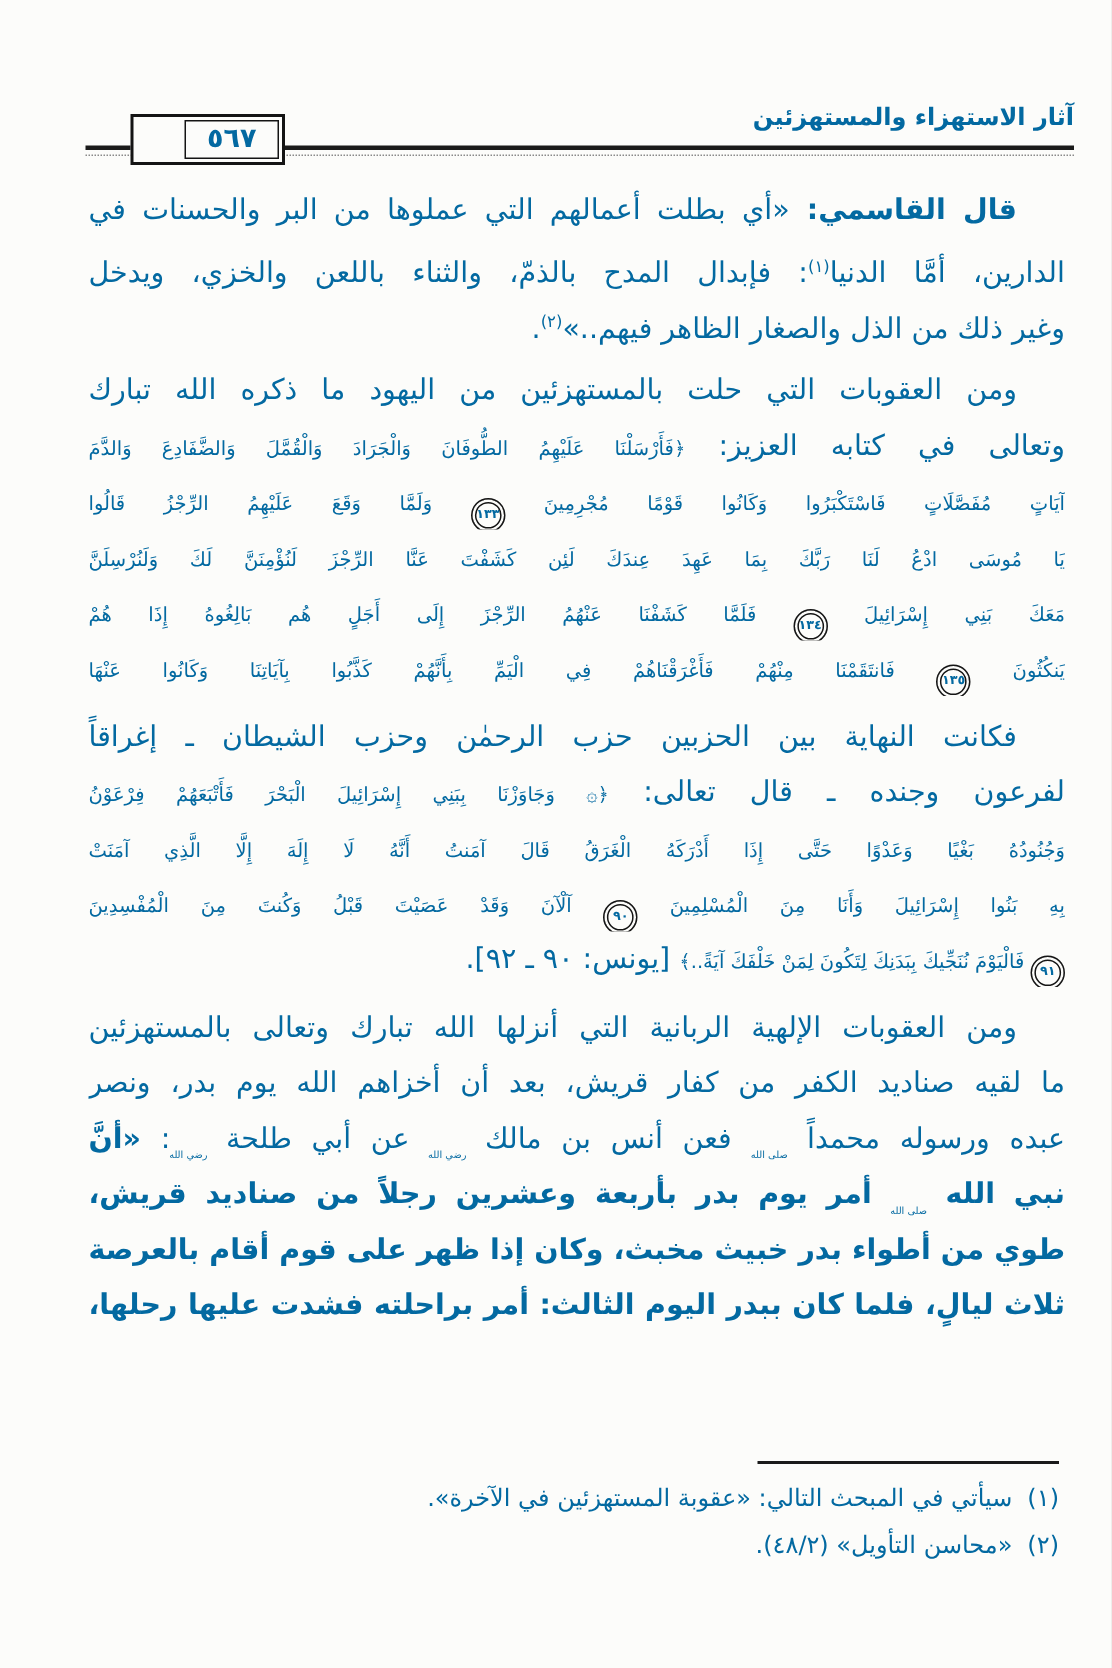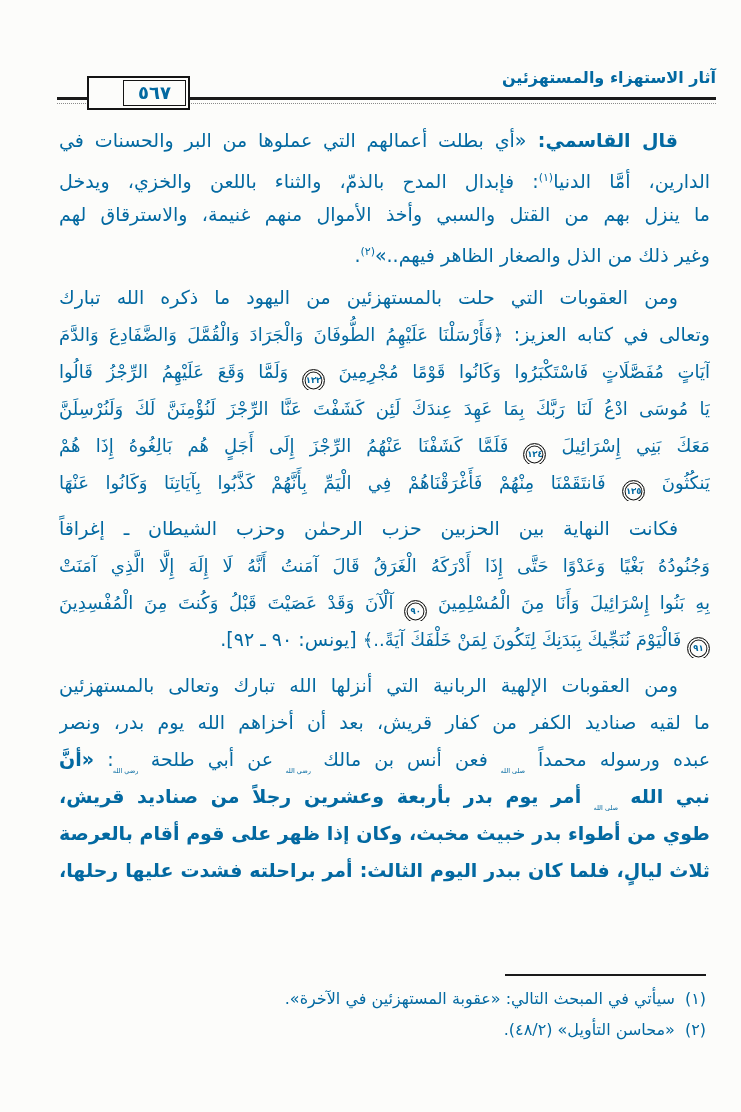--- a/index.html
+++ b/index.html
@@ -37,21 +37,21 @@
   .body-text{position:absolute;top:122px;right:63px;left:59px;}
   .paragraph{margin:0;}
   .paragraph + .paragraph{margin-top:9px;}
   .line{
     font-size:19px;line-height:37px;height:37px;overflow:hidden;
     text-align:justify;text-align-last:justify;
   }
   .line.end{text-align-last:right;}
   .line.indent{padding-right:32px;}
   .bold{font-weight:bold;}
-  .quran{font-size:18px;}
+  .quran{font-size:13px;}
   .sup{font-size:11px;vertical-align:7px;letter-spacing:-0.5px;}
   .ayah{
     display:inline-flex;align-items:center;justify-content:center;
     width:21px;height:21px;border-radius:50%;
     border:1.4px solid #151515;
     box-shadow:inset 0 0 0 1.6px #fcfcfa, inset 0 0 0 2.6px #151515;
     font-size:8.5px;font-weight:bold;letter-spacing:-1px;
     vertical-align:-5px;overflow:hidden;
   }
   .hon{
@@ -77,33 +77,33 @@
     <div class="header-rule2"></div>
     <div class="page-num-box">
       <div class="page-num-inner">٥٦٧</div>
     </div>
   </div>
 
   <div class="body-text">
       <div class="paragraph">
         <div class="line indent"><span class="bold">قال القاسمي: </span><span>«أي بطلت أعمالهم التي عملوها من البر والحسنات في</span></div>
         <div class="line"><span>الدارين، أمَّا الدنيا</span><span class="sup">(١)</span><span>: فإبدال المدح بالذمّ، والثناء باللعن والخزي، ويدخل</span></div>
-        <div class="line"><span>ما ينزل بهم من القتل والسبي وأخذ الأموال منهم غنيمة، والاسترقاق لهم</span></div>
         <div class="line end"><span>وغير ذلك من الذل والصغار الظاهر فيهم..»</span><span class="sup">(٢)</span><span>.</span></div>
       </div>
       <div class="paragraph">
         <div class="line indent"><span>ومن العقوبات التي حلت بالمستهزئين من اليهود ما ذكره الله تبارك</span></div>
         <div class="line"><span>وتعالى في كتابه العزيز: </span><span class="quran">﴿فَأَرْسَلْنَا عَلَيْهِمُ الطُّوفَانَ وَالْجَرَادَ وَالْقُمَّلَ وَالضَّفَادِعَ وَالدَّمَ</span></div>
         <div class="line"><span class="quran">آيَاتٍ مُفَصَّلَاتٍ فَاسْتَكْبَرُوا وَكَانُوا قَوْمًا مُجْرِمِينَ </span><span class="ayah">١٣٣</span><span class="quran"> وَلَمَّا وَقَعَ عَلَيْهِمُ الرِّجْزُ قَالُوا</span></div>
         <div class="line"><span class="quran">يَا مُوسَى ادْعُ لَنَا رَبَّكَ بِمَا عَهِدَ عِندَكَ لَئِن كَشَفْتَ عَنَّا الرِّجْزَ لَنُؤْمِنَنَّ لَكَ وَلَنُرْسِلَنَّ</span></div>
         <div class="line"><span class="quran">مَعَكَ بَنِي إِسْرَائِيلَ </span><span class="ayah">١٣٤</span><span class="quran"> فَلَمَّا كَشَفْنَا عَنْهُمُ الرِّجْزَ إِلَى أَجَلٍ هُم بَالِغُوهُ إِذَا هُمْ</span></div>
         <div class="line"><span class="quran">يَنكُثُونَ </span><span class="ayah">١٣٥</span><span class="quran"> فَانتَقَمْنَا مِنْهُمْ فَأَغْرَقْنَاهُمْ فِي الْيَمِّ بِأَنَّهُمْ كَذَّبُوا بِآيَاتِنَا وَكَانُوا عَنْهَا</span></div>
       </div>
       <div class="paragraph">
         <div class="line indent"><span>فكانت النهاية بين الحزبين حزب الرحمٰن وحزب الشيطان ـ إغراقاً</span></div>
+        <div class="line"><span>لفرعون وجنده ـ قال تعالى: </span><span class="quran">﴿۞ وَجَاوَزْنَا بِبَنِي إِسْرَائِيلَ الْبَحْرَ فَأَتْبَعَهُمْ فِرْعَوْنُ</span></div>
         <div class="line"><span class="quran">وَجُنُودُهُ بَغْيًا وَعَدْوًا حَتَّى إِذَا أَدْرَكَهُ الْغَرَقُ قَالَ آمَنتُ أَنَّهُ لَا إِلَهَ إِلَّا الَّذِي آمَنَتْ</span></div>
         <div class="line"><span class="quran">بِهِ بَنُوا إِسْرَائِيلَ وَأَنَا مِنَ الْمُسْلِمِينَ </span><span class="ayah">٩٠</span><span class="quran"> آلْآنَ وَقَدْ عَصَيْتَ قَبْلُ وَكُنتَ مِنَ الْمُفْسِدِينَ</span></div>
         <div class="line end"><span class="ayah">٩١</span><span class="quran"> فَالْيَوْمَ نُنَجِّيكَ بِبَدَنِكَ لِتَكُونَ لِمَنْ خَلْفَكَ آيَةً..﴾</span><span> [يونس: ٩٠ ـ ٩٢].</span></div>
       </div>
       <div class="paragraph">
         <div class="line indent"><span>ومن العقوبات الإلهية الربانية التي أنزلها الله تبارك وتعالى بالمستهزئين</span></div>
         <div class="line"><span>ما لقيه صناديد الكفر من كفار قريش، بعد أن أخزاهم الله يوم بدر، ونصر</span></div>
         <div class="line"><span>عبده ورسوله محمداً </span><span class="hon">
             <span class="hon-line">صلى الله</span>
             <span class="hon-line">عليه وسلم</span>

